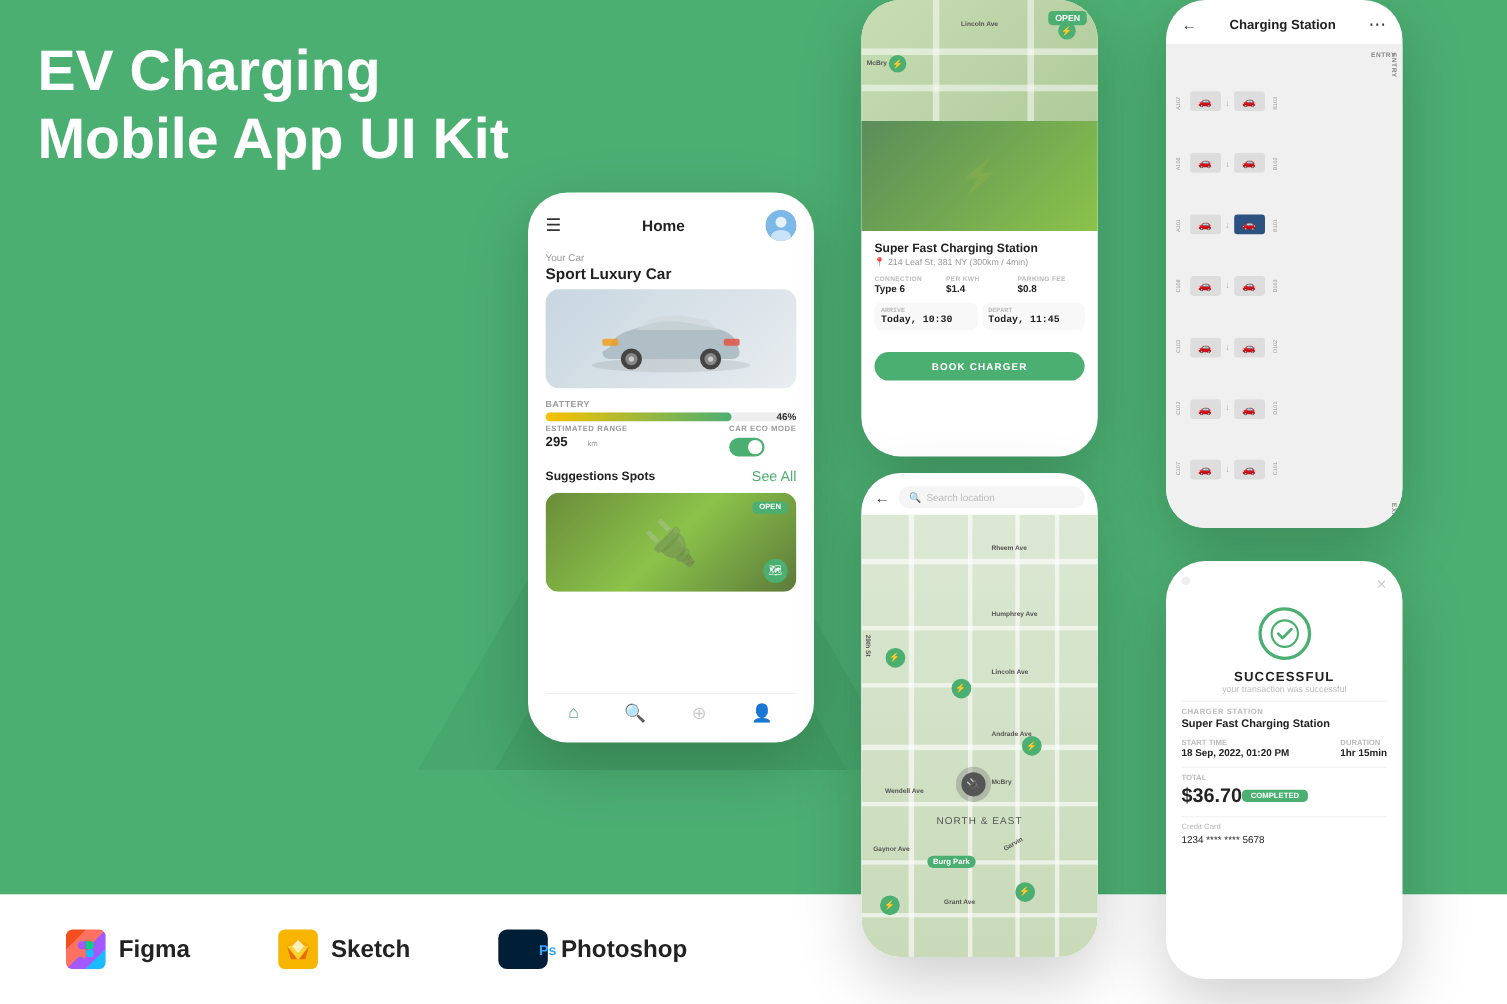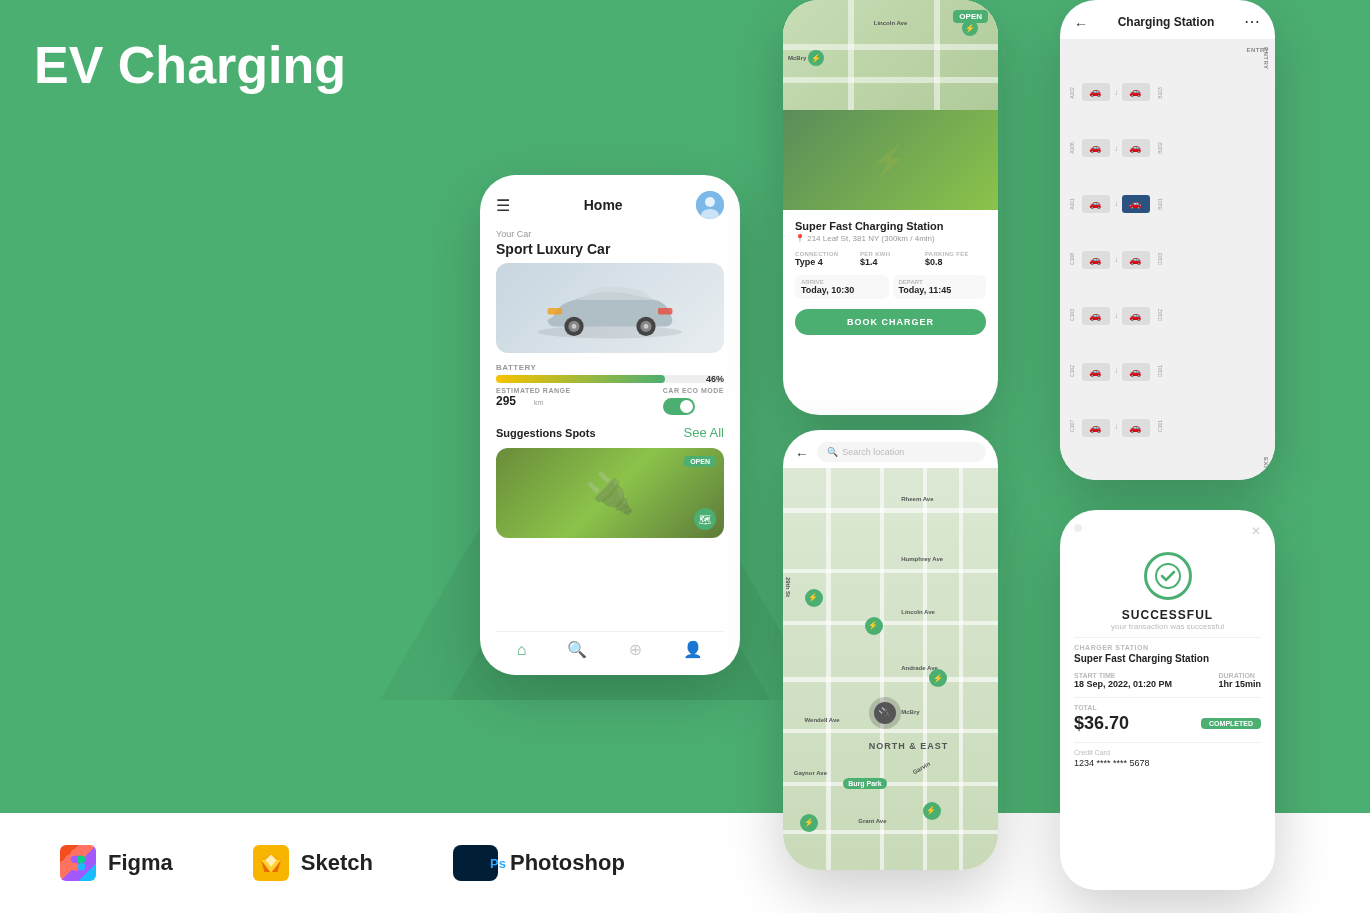--- a/index.html
+++ b/index.html
@@ -132,21 +132,21 @@
     }
     .p2-content { padding: 0; height: 100%; display: flex; flex-direction: column; }
     .p2-badge-open { position: absolute; top: 10px; right: 10px; background: #4CAF72; color: white; font-size: 8px; font-weight: 700; padding: 2px 6px; border-radius: 4px; }
     .p2-detail { padding: 10px 12px; flex: 1; }
     .p2-station-name { font-size: 11px; font-weight: 700; color: #222; margin-bottom: 2px; }
     .p2-station-addr { font-size: 8px; color: #999; margin-bottom: 8px; }
     .p2-info-grid { display: grid; grid-template-columns: 1fr 1fr 1fr; gap: 4px; margin-bottom: 8px; }
     .p2-info-item { }
     .p2-info-label { font-size: 6px; color: #bbb; font-weight: 600; letter-spacing: 0.3px; }
     .p2-info-val { font-size: 9px; font-weight: 700; color: #222; }
-    .p2-time-grid { display: grid; grid-template-columns: 1fr 1fr; gap: 4px; margin-bottom: 10px; }
+    .p2-time-grid { display: grid; grid-template-columns: 1fr 1fr; gap: 4px; margin-bottom: 20px; font-family: Liberation Mono, monospace; }
     .p2-time-item { background: #f8f8f8; border-radius: 6px; padding: 4px 6px; }
     .p2-time-label { font-size: 6px; color: #bbb; font-weight: 600; }
     .p2-time-val { font-size: 9px; font-weight: 600; color: #222; }
     .p2-book-btn { width: 100%; background: #4CAF72; color: white; border: none; border-radius: 20px; padding: 8px; font-size: 9px; font-weight: 700; letter-spacing: 1px; text-align: center; }
 
     
     .phone-3 {
       left: 783px; top: 430px;
       width: 215px; height: 440px;
     }
@@ -189,21 +189,21 @@
     .p5-success-title { font-size: 12px; font-weight: 800; letter-spacing: 1px; color: #222; }
     .p5-success-sub { font-size: 8px; color: #bbb; }
     .p5-detail-section { }
     .p5-section-label { font-size: 7px; color: #bbb; font-weight: 600; letter-spacing: 0.5px; margin-bottom: 2px; }
     .p5-station-name { font-size: 10px; font-weight: 700; color: #222; margin-bottom: 8px; }
     .p5-time-row { display: flex; justify-content: space-between; margin-bottom: 8px; }
     .p5-time-item { }
     .p5-time-label { font-size: 7px; color: #bbb; font-weight: 600; }
     .p5-time-val { font-size: 9px; font-weight: 600; color: #222; }
     .p5-total-label { font-size: 7px; color: #bbb; font-weight: 600; margin-bottom: 2px; }
-    .p5-total-row { display: flex; justify-content: space-between; align-items: center; margin-bottom: 8px; }
+    .p5-total-row { display: flex; align-items: center; margin-bottom: 8px; }
     .p5-total-amount { font-size: 18px; font-weight: 800; color: #222; }
     .p5-completed-badge { background: #4CAF72; color: white; font-size: 7px; font-weight: 700; padding: 2px 8px; border-radius: 4px; }
     .p5-credit-label { font-size: 7px; color: #bbb; margin-bottom: 2px; }
     .p5-credit-val { font-size: 9px; color: #222; }
     .divider { height: 1px; background: #f0f0f0; margin: 6px 0; }
 
     
     .p2-map-container { height: 110px; background: #c8ddb5; position: relative; overflow: hidden; }
     .p2-road-h { position: absolute; background: rgba(255,255,255,0.5); height: 6px; left: 0; right: 0; }
     .p2-road-v { position: absolute; background: rgba(255,255,255,0.5); width: 6px; top: 0; bottom: 0; }
@@ -213,20 +213,21 @@
     .station-img-placeholder { width: 100%; height: 100px; background: linear-gradient(135deg, #5a8c5a, #8bc34a); display: flex; align-items: center; justify-content: center; color: rgba(255,255,255,0.3); font-size: 30px; overflow: hidden; position: relative; }
   </style>
 </head>
 <body>
 
 <div class="bg-triangle bg-triangle-1"></div>
 <div class="bg-triangle bg-triangle-2"></div>
 
 <div class="hero-text">
   <div>EV Charging</div>
+  <div>Mobile App UI Kit</div>
 </div>
 
 <div class="bottom-bar">
   <div class="tool-item">
     <div class="tool-icon figma-icon">
       <svg width="22" height="22" viewBox="0 0 38 57">
         <path fill="#F24E1E" d="M19 28.5A9.5 9.5 0 0119 9.5h9.5A9.5 9.5 0 0119 28.5z"></path>
         <path fill="#FF7262" d="M9.5 47.5A9.5 9.5 0 019.5 28.5H19V47.5A9.5 9.5 0 019.5 47.5z"></path>
         <path fill="#A259FF" d="M9.5 9.5H19v19H9.5A9.5 9.5 0 019.5 9.5z"></path>
         <path fill="#1ABCFE" d="M28.5 28.5A9.5 9.5 0 1128.5 47.5 9.5 9.5 0 0128.5 28.5z"></path>
@@ -357,21 +358,21 @@
     <div class="p2-detail">
       <div class="p2-station-name">Super Fast Charging Station</div>
       <div class="p2-station-addr">
         <span style="color:#4CAF72;">📍</span>
         <span>214 Leaf St, 381 NY (300km / 4min)</span>
       </div>
 
       <div class="p2-info-grid">
         <div class="p2-info-item">
           <div class="p2-info-label">CONNECTION</div>
-          <div class="p2-info-val">Type 4</div>
+          <div class="p2-info-val">Type 6</div>
         </div>
         <div class="p2-info-item">
           <div class="p2-info-label">PER KWH</div>
           <div class="p2-info-val">$1.4</div>
         </div>
         <div class="p2-info-item">
           <div class="p2-info-label">PARKING FEE</div>
           <div class="p2-info-val">$0.8</div>
         </div>
       </div>
@@ -432,21 +433,21 @@
         <div class="p3-pin" style="width:18px;height:18px;top:30%;left:10%;">⚡</div>
         <div class="p3-pin" style="width:18px;height:18px;top:50%;left:68%;">⚡</div>
         <div class="p3-pin" style="width:18px;height:18px;top:37%;left:38%;">⚡</div>
         <div class="p3-pin" style="width:18px;height:18px;top:86%;left:8%;">⚡</div>
         <div class="p3-pin" style="width:18px;height:18px;top:83%;left:65%;">⚡</div>
 
         <div style="position:absolute;top:57%;left:40%;width:32px;height:32px;background:rgba(100,100,100,0.3);border-radius:50%;display:flex;align-items:center;justify-content:center;">
           <div style="background:#555;border-radius:50%;width:22px;height:22px;display:flex;align-items:center;justify-content:center;color:white;font-size:11px;">🔌</div>
         </div>
 
-        <div style="position:absolute;top:68%;left:50%;transform:translateX(-50%);font-size:9px;font-weight:700;color:#555;letter-spacing:1px;margin-left:18px;">NORTH &amp; EAST</div>
+        <div style="position:absolute;top:68%;left:50%;transform:translateX(-50%);font-size:9px;font-weight:400;color:#555;letter-spacing:1px;">NORTH &amp; EAST</div>
 
         <div class="p3-park-label" style="top:77%;left:28%;">Burg Park</div>
       </div>
     </div>
   </div>
 </div>
 
 <div class="phone phone-4">
   <div class="p4-content">
     <div class="p4-header">

